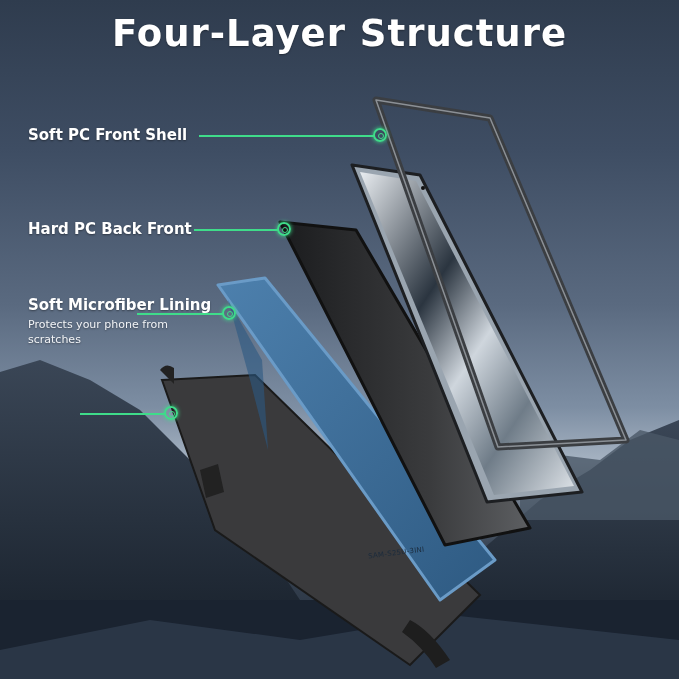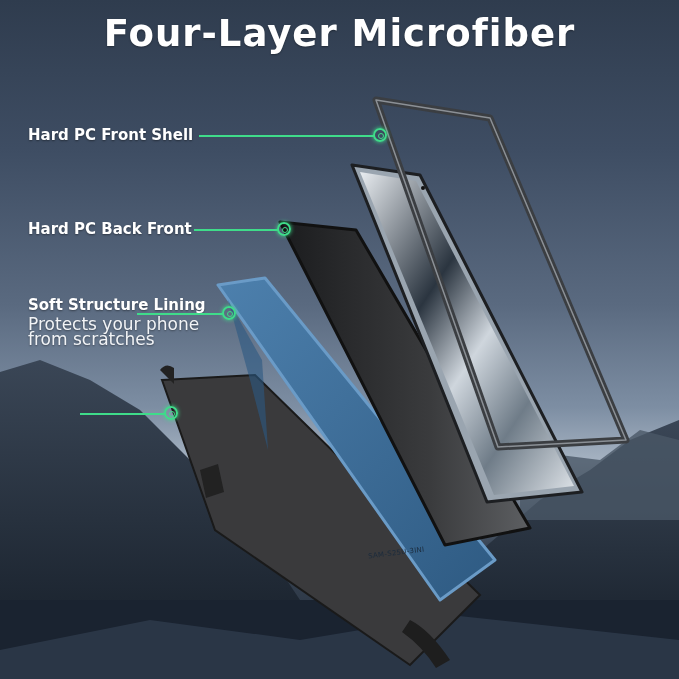--- a/index.html
+++ b/index.html
@@ -3,21 +3,21 @@
 <meta charset="utf-8">
 <style>
   html,body{margin:0;padding:0;}
   body{width:679px;height:679px;overflow:hidden;position:relative;
     font-family:"DejaVu Sans","Liberation Sans",sans-serif;
     background:linear-gradient(180deg,#2f3c4e 0%,#3e4d63 22%,#5a6a80 45%,#7d8ea3 60%,#a6b3c2 68%,#3b4757 80%,#1f2936 100%);}
   .scene{position:absolute;left:0;top:0;width:679px;height:679px;}
   .title{position:absolute;left:0;top:12px;width:679px;text-align:center;color:#fff;
     font-weight:bold;font-size:37px;letter-spacing:1px;text-shadow:0 1px 2px rgba(0,0,0,.35);}
   .label{position:absolute;color:#fff;font-weight:bold;font-size:15px;text-shadow:0 1px 2px rgba(0,0,0,.4);white-space:nowrap;}
-  .sub{position:absolute;color:#f2f4f7;font-size:17px;line-height:15px;width:180px;text-shadow:0 1px 2px rgba(0,0,0,.4);}
+  .sub{position:absolute;color:#f2f4f7;font-size:11px;line-height:15px;width:180px;text-shadow:0 1px 2px rgba(0,0,0,.4);}
   .line{position:absolute;height:2px;background:#3fdc8a;}
   .dot{position:absolute;width:14px;height:14px;border-radius:50%;border:2px solid #3fdc8a;box-sizing:border-box;
     box-shadow:0 0 4px #3fdc8a;}
   .dot::after{content:"";position:absolute;left:3px;top:3px;width:4px;height:4px;border-radius:50%;border:1px solid #3fdc8a;}
   .model{position:absolute;left:368px;top:549px;font-size:7px;color:#1b2b3c;transform:rotate(-7deg);letter-spacing:.3px;}
 </style>
 </head>
 <body>
 
 <div class="scene">
@@ -62,31 +62,31 @@
     <polygon points="280,222 356,230 530,528 445,545" fill="url(#blk)" stroke="#111" stroke-width="3" stroke-linejoin="round"></polygon>
 
     <polygon points="352,165 420,175 582,492 487,502" fill="#9aa5b0" stroke="#1d1f22" stroke-width="3" stroke-linejoin="round"></polygon>
     <polygon points="360,172 416,181 574,486 494,495" fill="url(#scr)"></polygon>
     <circle cx="423" cy="188" r="2" fill="#111"></circle>
 
     <polygon points="376,100 490,118 626,440 498,447" fill="none" stroke="#3b3e42" stroke-width="7" stroke-linejoin="round"></polygon>
     <polygon points="376,100 490,118 626,440 498,447" fill="none" stroke="#8b9096" stroke-width="1.5" stroke-linejoin="round"></polygon>
   </svg>
 
-  <div class="title">Four-Layer Microfiber</div>
+  <div class="title">Four-Layer Structure</div>
 
-  <div class="label" style="left:28px;top:126px">Hard PC Front Shell</div>
+  <div class="label" style="left:28px;top:126px">Soft PC Front Shell</div>
   <div class="line" style="left:199px;top:135px;width:176px"></div>
   <div class="dot" style="left:373px;top:128px"></div>
 
   <div class="label" style="left:28px;top:220px">Hard PC Back Front</div>
   <div class="line" style="left:194px;top:229px;width:84px"></div>
   <div class="dot" style="left:277px;top:222px"></div>
 
-  <div class="label" style="left:28px;top:296px">Soft Structure Lining</div>
+  <div class="label" style="left:28px;top:296px">Soft Microfiber Lining</div>
   <div class="sub" style="left:28px;top:317px">Protects your phone from scratches</div>
   <div class="line" style="left:137px;top:313px;width:86px"></div>
   <div class="dot" style="left:222px;top:306px"></div>
 
   <div class="line" style="left:80px;top:413px;width:86px"></div>
   <div class="dot" style="left:164px;top:406px"></div>
 
   <div class="model">SAM-S25U-3INI</div>
 </div>
 

